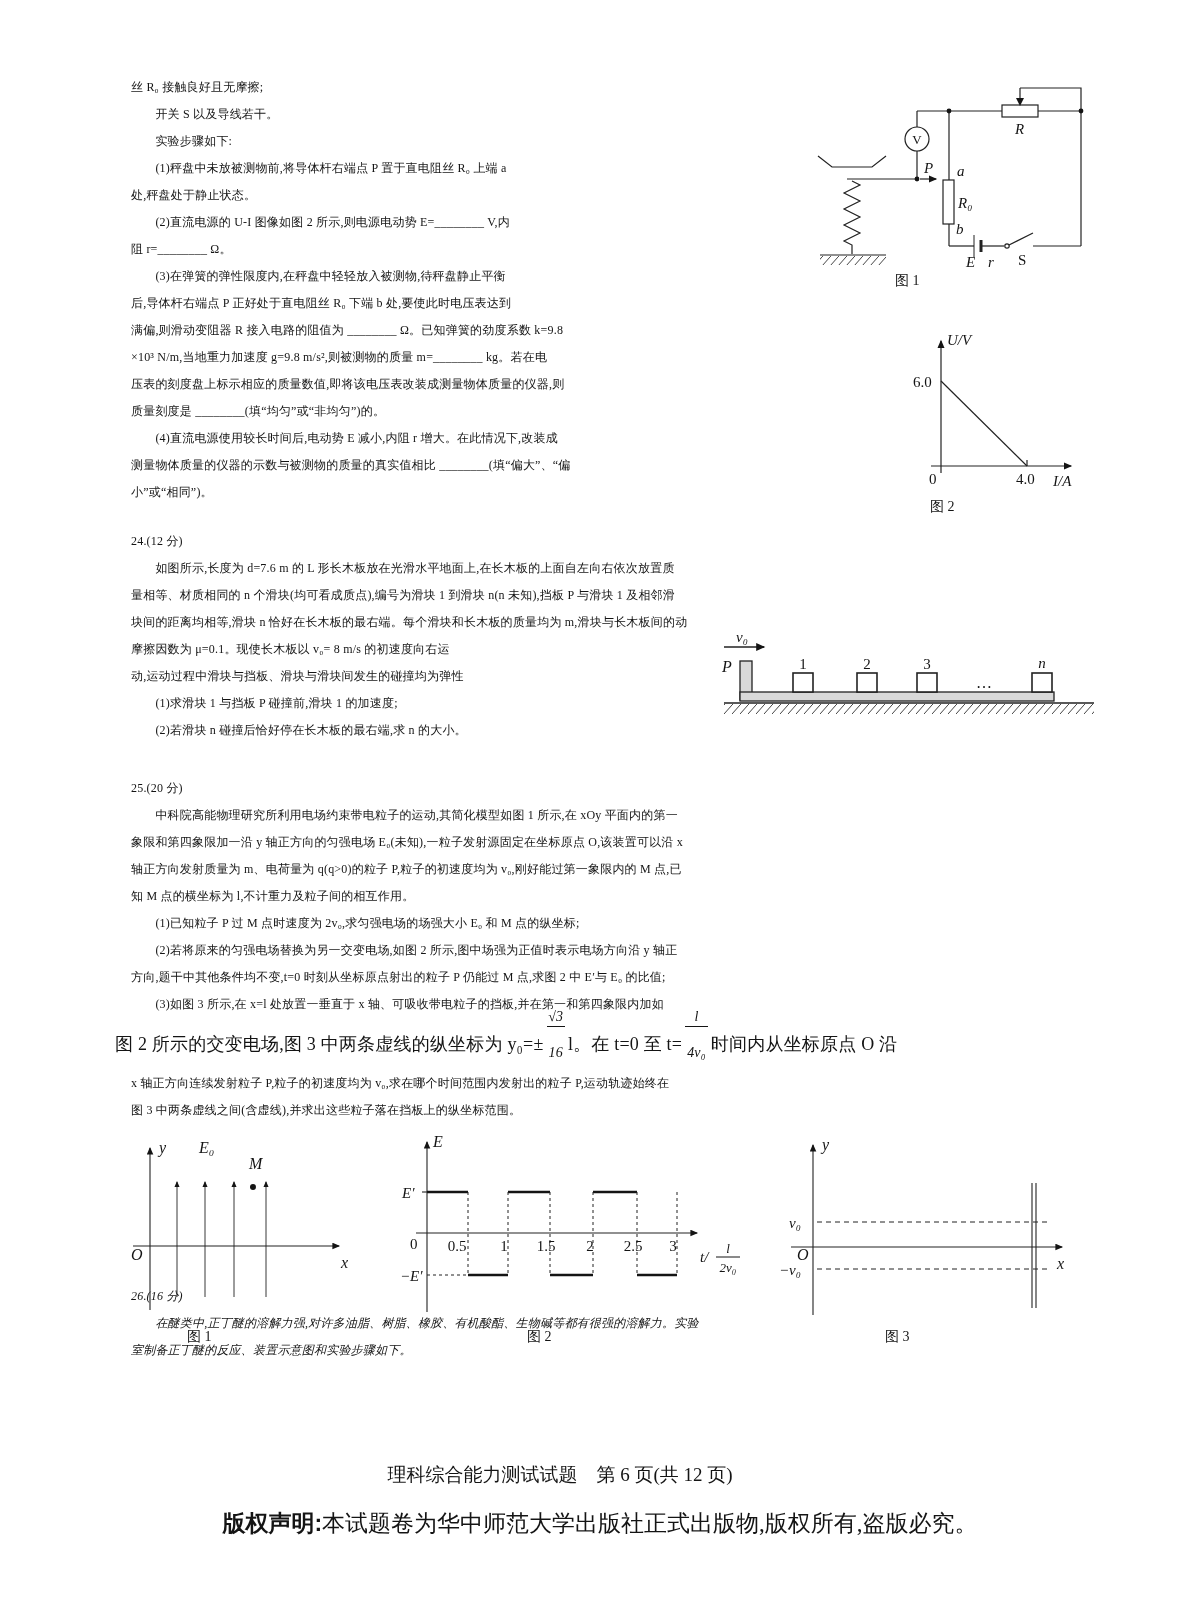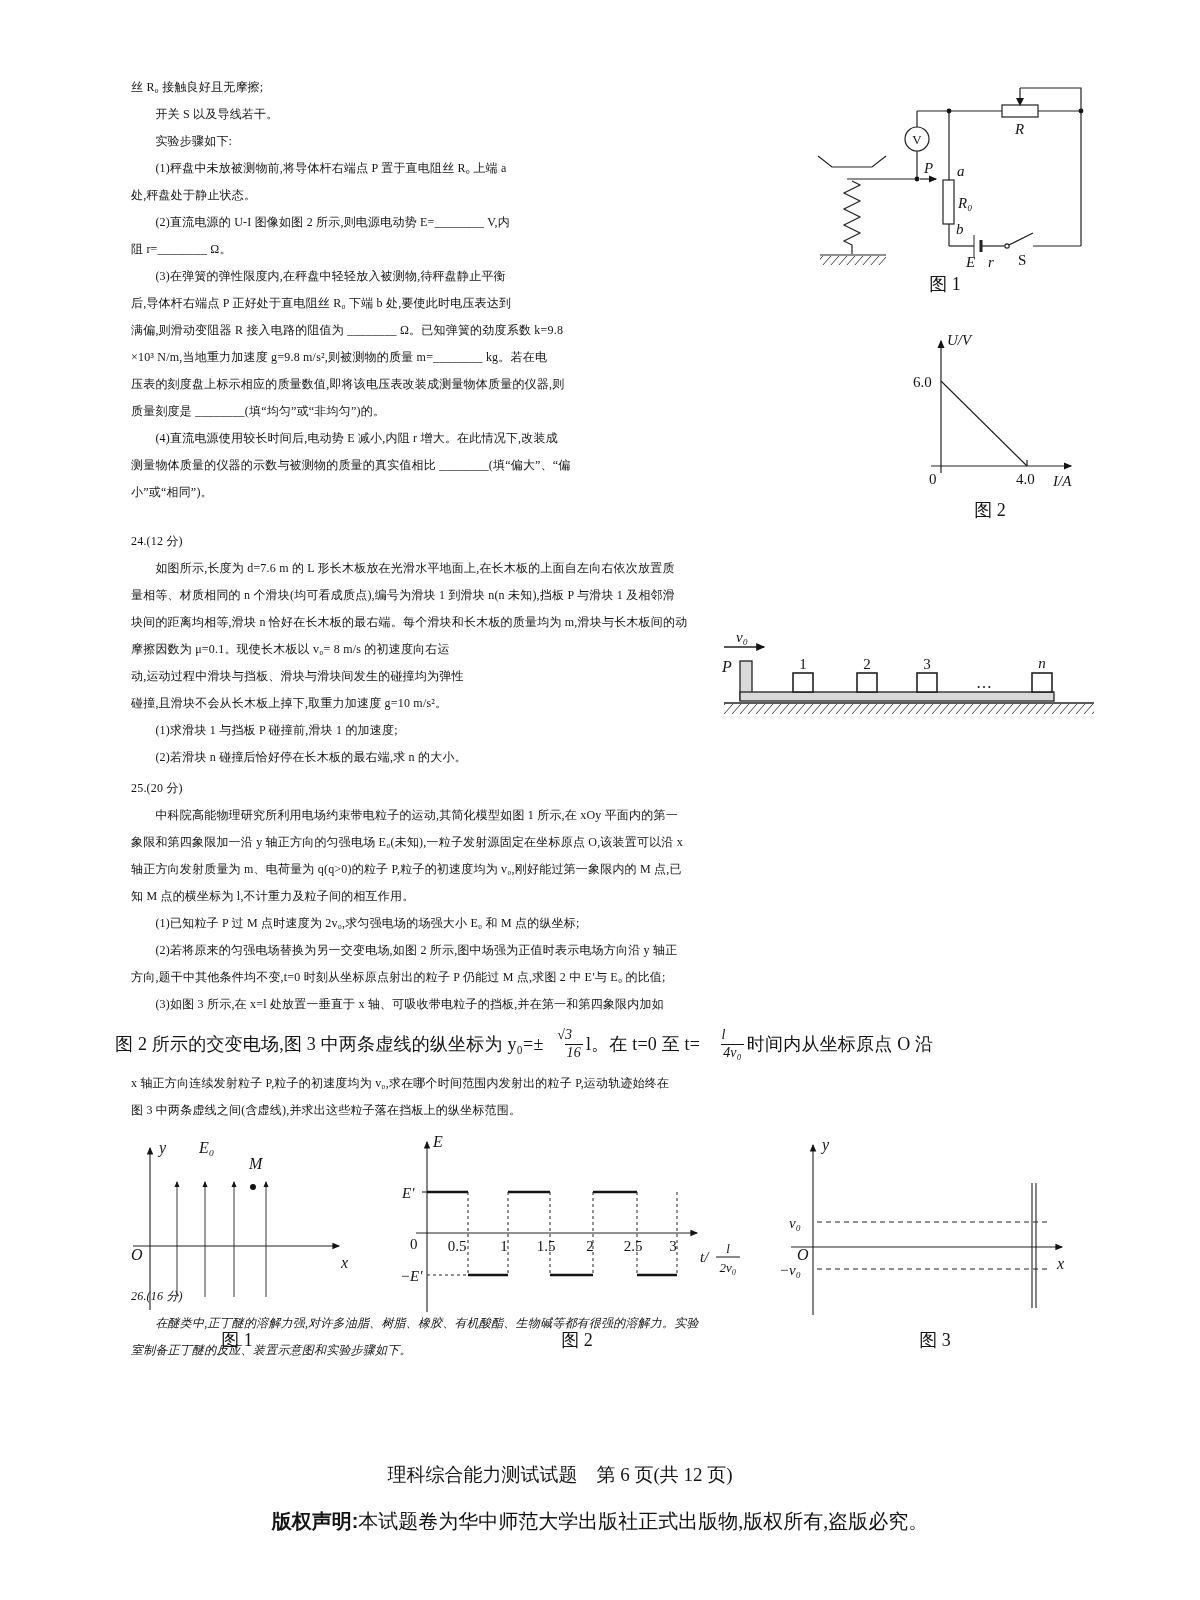--- a/index.html
+++ b/index.html
@@ -5,27 +5,27 @@
   html,body{margin:0;padding:0;}
   body{
     width:1200px;height:1600px;background:#ffffff;color:#141414;
     font-family:"Liberation Serif","DejaVu Serif",serif;
     position:relative;overflow:hidden;
   }
   .sec{position:absolute;left:115px;}
   .ln{white-space:nowrap;font-size:12px;line-height:27px;height:27px;letter-spacing:0.2px;margin-left:16px;}
   .fracline{display:flex;align-items:center;height:52px;font-size:18px;white-space:nowrap;letter-spacing:0.2px;}
   .frac{display:inline-flex;flex-direction:column;align-items:center;font-size:14px;line-height:1.15;margin:0 3px;font-style:italic;}
-  .frac .den{border-top:1px solid #141414;padding:0 2px;margin-left:18px;}
-  .cap{position:absolute;font-size:18px;text-align:center;}
+  .frac .den{border-top:1px solid #141414;padding:18px 2px;}
+  .cap{position:absolute;font-size:14px;text-align:left;}
   svg{position:absolute;overflow:visible;}
   svg text{font-family:"Liberation Serif","DejaVu Serif",serif;fill:#141414;}
   .it{font-style:italic;}
   .footer1{position:absolute;left:0;top:1462px;width:1120px;text-align:center;font-size:19px;}
-  .footer2{position:absolute;left:0;top:1508px;width:1200px;text-align:center;font-size:20px;}
+  .footer2{position:absolute;left:0;top:1508px;width:1200px;text-align:center;font-size:23px;}
   .footer2 .blab{font-family:"Liberation Sans","DejaVu Sans",sans-serif;font-weight:bold;}
 </style>
 </head>
 <body>
 
 <div class="sec" style="top:74px;">
   <div class="ln">丝 R₀ 接触良好且无摩擦;</div>
   <div class="ln">　　开关 S 以及导线若干。</div>
   <div class="ln">　　实验步骤如下:</div>
   <div class="ln">　　(1)秤盘中未放被测物前,将导体杆右端点 P 置于直电阻丝 R₀ 上端 a</div>
@@ -116,21 +116,20 @@
 </svg>
 <div class="cap" style="left:930px;top:498px;width:120px;">图 2</div>
 
 <div class="sec" style="top:528px;">
   <div class="ln">24.(12 分)</div>
   <div class="ln">　　如图所示,长度为 d=7.6 m 的 L 形长木板放在光滑水平地面上,在长木板的上面自左向右依次放置质</div>
   <div class="ln">量相等、材质相同的 n 个滑块(均可看成质点),编号为滑块 1 到滑块 n(n 未知),挡板 P 与滑块 1 及相邻滑</div>
   <div class="ln">块间的距离均相等,滑块 n 恰好在长木板的最右端。每个滑块和长木板的质量均为 m,滑块与长木板间的动</div>
   <div class="ln">摩擦因数为 μ=0.1。现使长木板以 v₀= 8 m/s 的初速度向右运</div>
   <div class="ln">动,运动过程中滑块与挡板、滑块与滑块间发生的碰撞均为弹性</div>
-  <div class="ln">碰撞,且滑块不会从长木板上掉下,取重力加速度 g=10 m/s²。</div>
   <div class="ln">　　(1)求滑块 1 与挡板 P 碰撞前,滑块 1 的加速度;</div>
   <div class="ln">　　(2)若滑块 n 碰撞后恰好停在长木板的最右端,求 n 的大小。</div>
 </div>
 
 <svg style="left:700px;top:615px;" width="400" height="110" viewBox="0 0 400 110">
   <g stroke="#222" stroke-width="1.3" fill="none">
     <line x1="24" y1="32" x2="64" y2="32" marker-end="url(#ahr)"></line>
     <rect x="40" y="46" width="12" height="39" fill="#d9d9d9"></rect>
     <rect x="40" y="77" width="314" height="9" fill="#d9d9d9"></rect>
     <rect x="93" y="58" width="20" height="19" fill="#fff" stroke-width="1.6"></rect>

